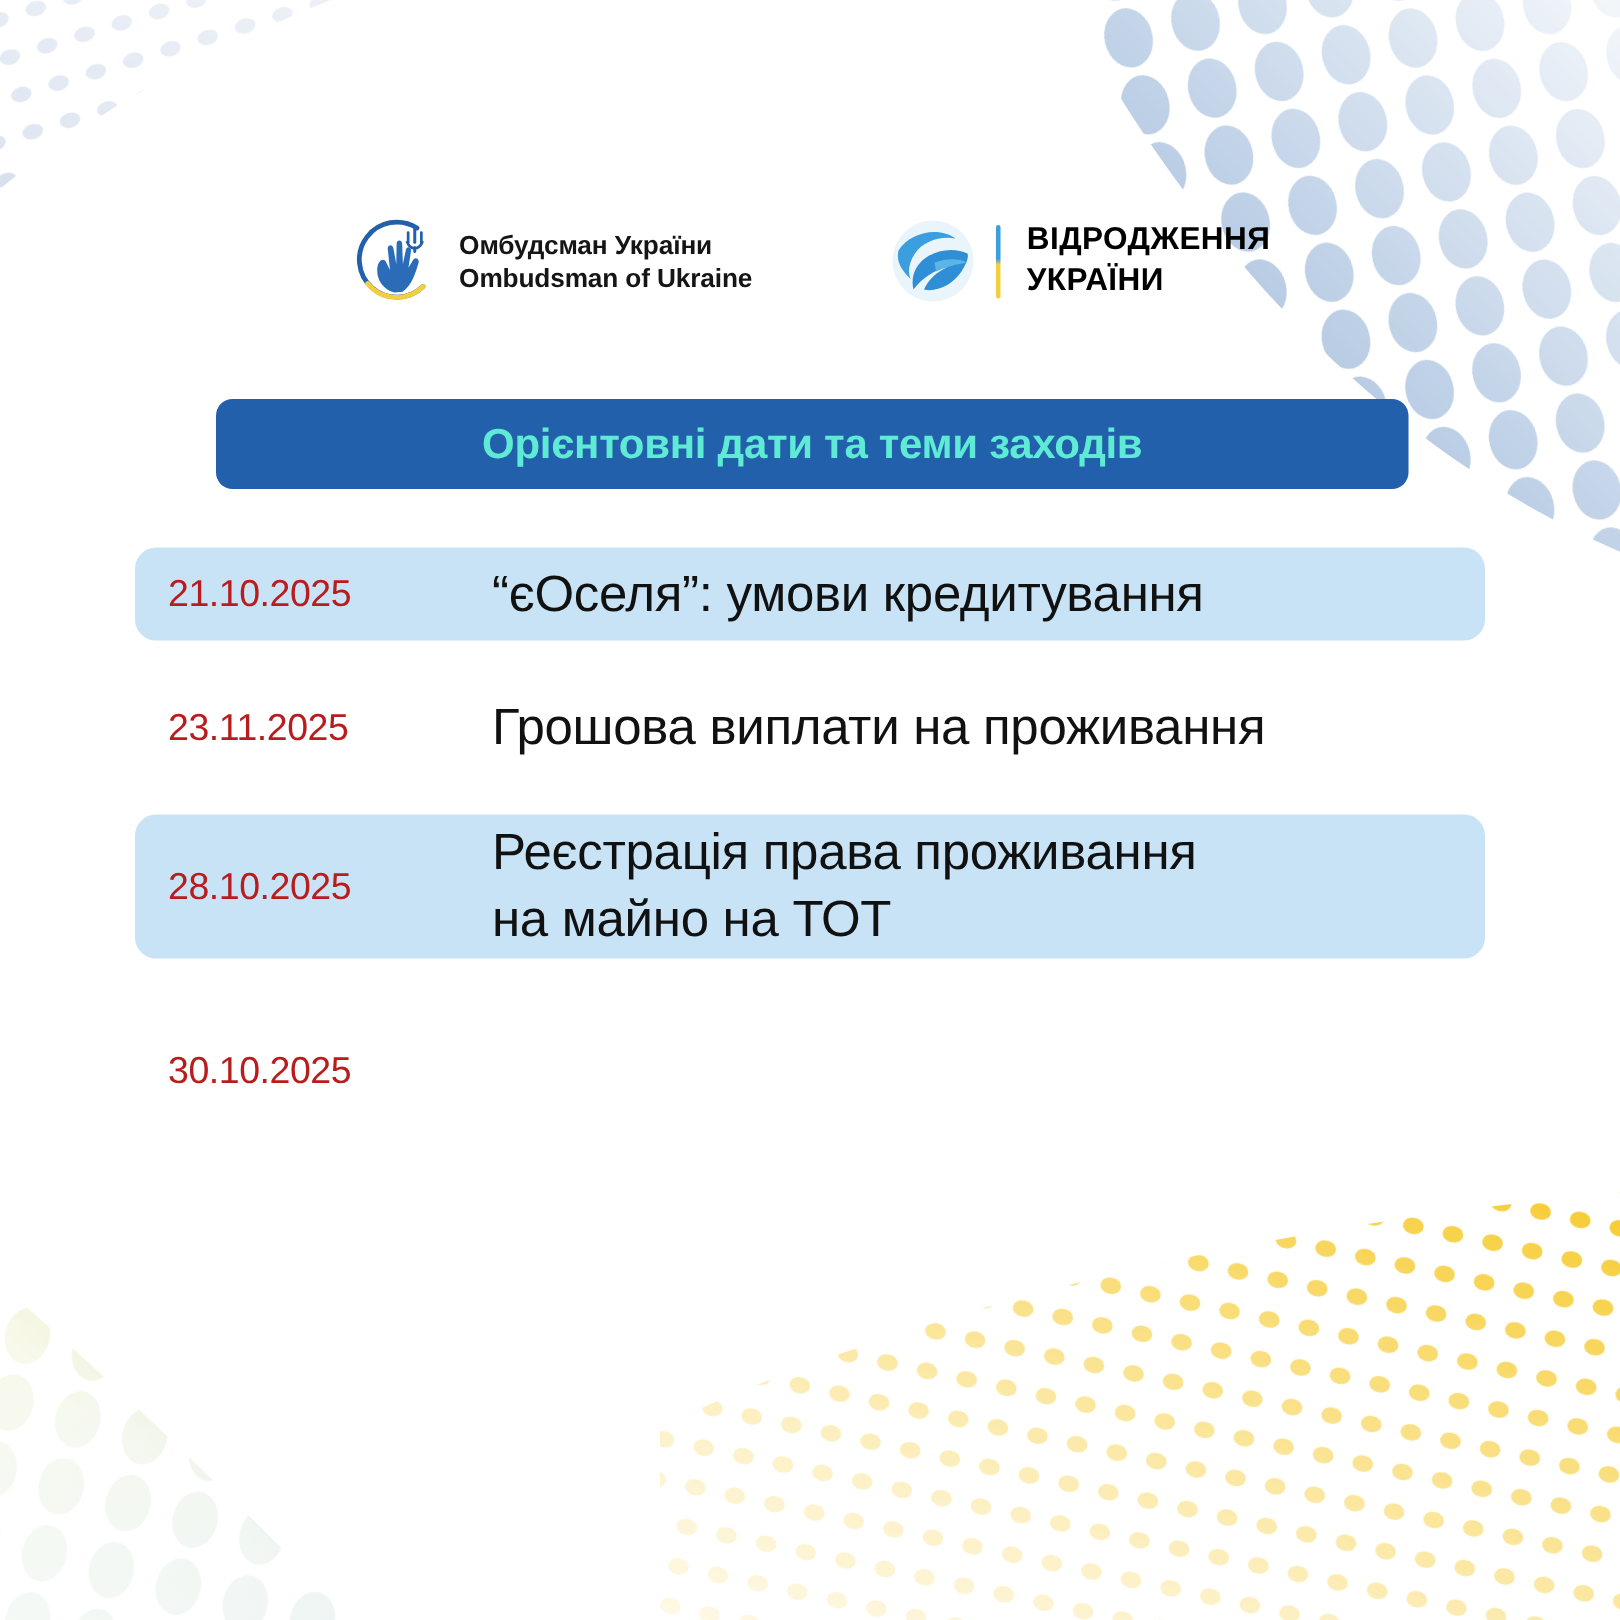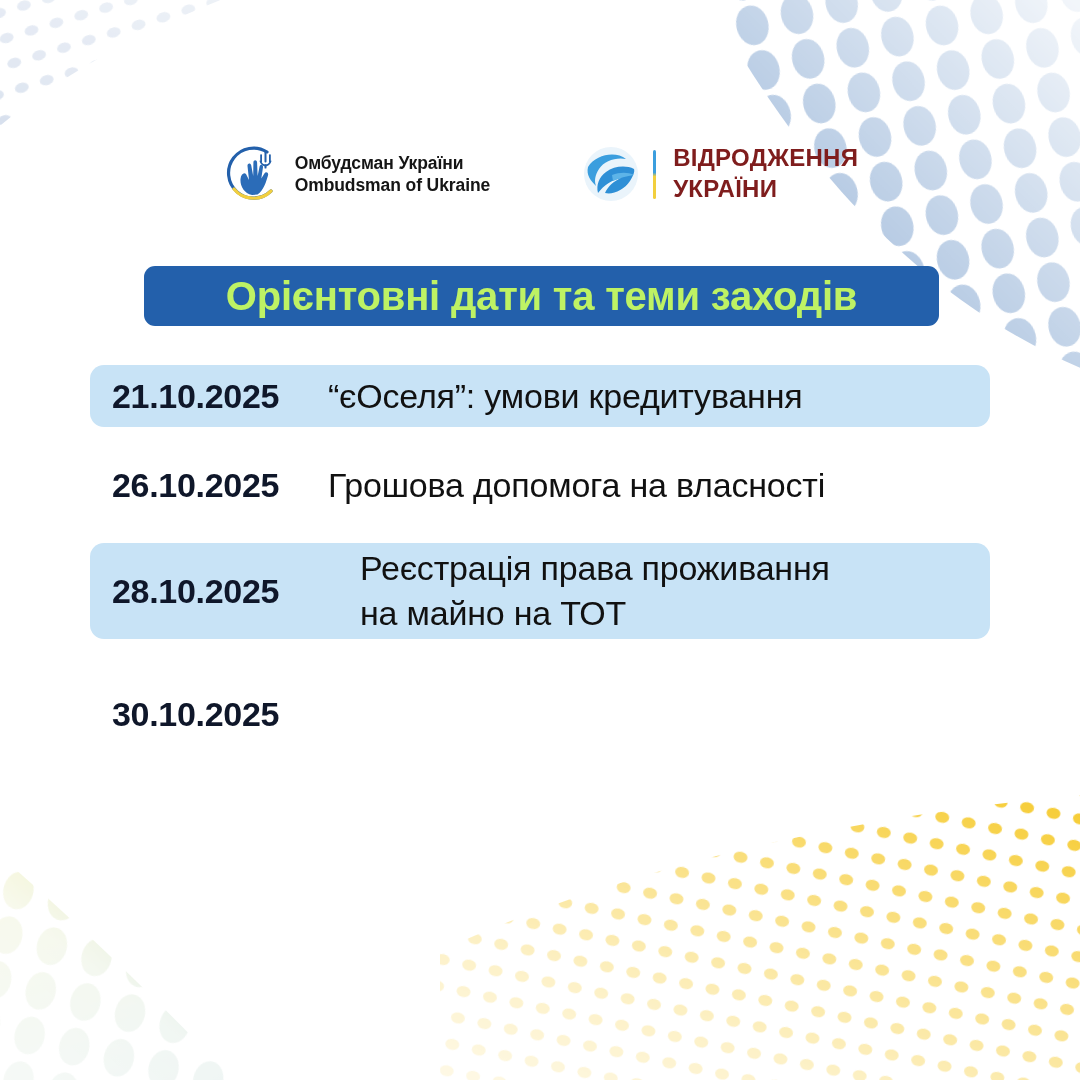--- a/index.html
+++ b/index.html
@@ -53,44 +53,44 @@
     white-space: nowrap;
   }
   .vid-divider {
     width: 3px;
     height: 49px;
     margin: 0 17px 0 13px;
     border-radius: 2px;
     background: linear-gradient(180deg, #3b9ede 0%, #3b9ede 46%, #f2cf3e 54%, #f2cf3e 100%);
   }
   .vid-text {
-    color: #7f1d1d;
-    font-size: 24px;
+    color: #000000;
+    font-size: 21px;
     font-weight: 700;
     line-height: 1.28;
     letter-spacing: 0.3px;
     white-space: nowrap;
   }
 
   
   #title-banner {
     position: absolute;
     left: 144px;
     top: 266px;
     width: 795px;
     height: 60px;
     background: #2360ab;
     border-radius: 11px;
     display: flex;
     align-items: center;
     justify-content: center;
   }
   #title-banner .title-text {
-    color: #bef264;
-    font-size: 40px;
+    color: #5eead4;
+    font-size: 28px;
     font-weight: 700;
     letter-spacing: -0.2px;
     line-height: 1;
     white-space: nowrap;
   }
 
   
   #schedule {
     position: absolute;
     left: 90px;
@@ -100,28 +100,28 @@
   .row {
     display: flex;
     align-items: center;
     border-radius: 14px;
     padding: 0 0 0 22px;
     box-sizing: border-box;
   }
   .row.shaded { background: #c8e3f6; }
   .row.plain  { background: transparent; }
   .row-h1 { height: 62px; }
-  .row-h2 { height: 96px; gap: 32px; }
+  .row-h2 { height: 96px; }
   .row-gap { height: 27px; }
 
   .row-date {
     flex: 0 0 216px;
-    color: #0f172a;
-    font-size: 34px;
-    font-weight: 700;
+    color: #b91c1c;
+    font-size: 25px;
+    font-weight: 400;
     letter-spacing: -0.3px;
     white-space: nowrap;
   }
   .row-topic {
     flex: 1 1 auto;
     color: #111111;
     font-size: 34px;
     font-weight: 400;
     line-height: 1.32;
     letter-spacing: -0.2px;
@@ -278,22 +278,22 @@
 
   <div id="schedule">
 
     <div class="row shaded row-h1">
       <span class="row-date">21.10.2025</span>
       <span class="row-topic"><span>“єОселя”: умови кредитування</span></span>
     </div>
     <div class="row-gap"></div>
 
     <div class="row plain row-h1">
-      <span class="row-date">26.10.2025</span>
-      <span class="row-topic"><span>Грошова допомога на власності</span></span>
+      <span class="row-date">23.11.2025</span>
+      <span class="row-topic"><span>Грошова виплати на проживання</span></span>
     </div>
     <div class="row-gap"></div>
 
     <div class="row shaded row-h2">
       <span class="row-date">28.10.2025</span>
       <span class="row-topic"><span>Реєстрація права проживання</span><span class="l2">на майно на ТОТ</span></span>
     </div>
     <div class="row-gap"></div>
 
     <div class="row plain row-h2">

